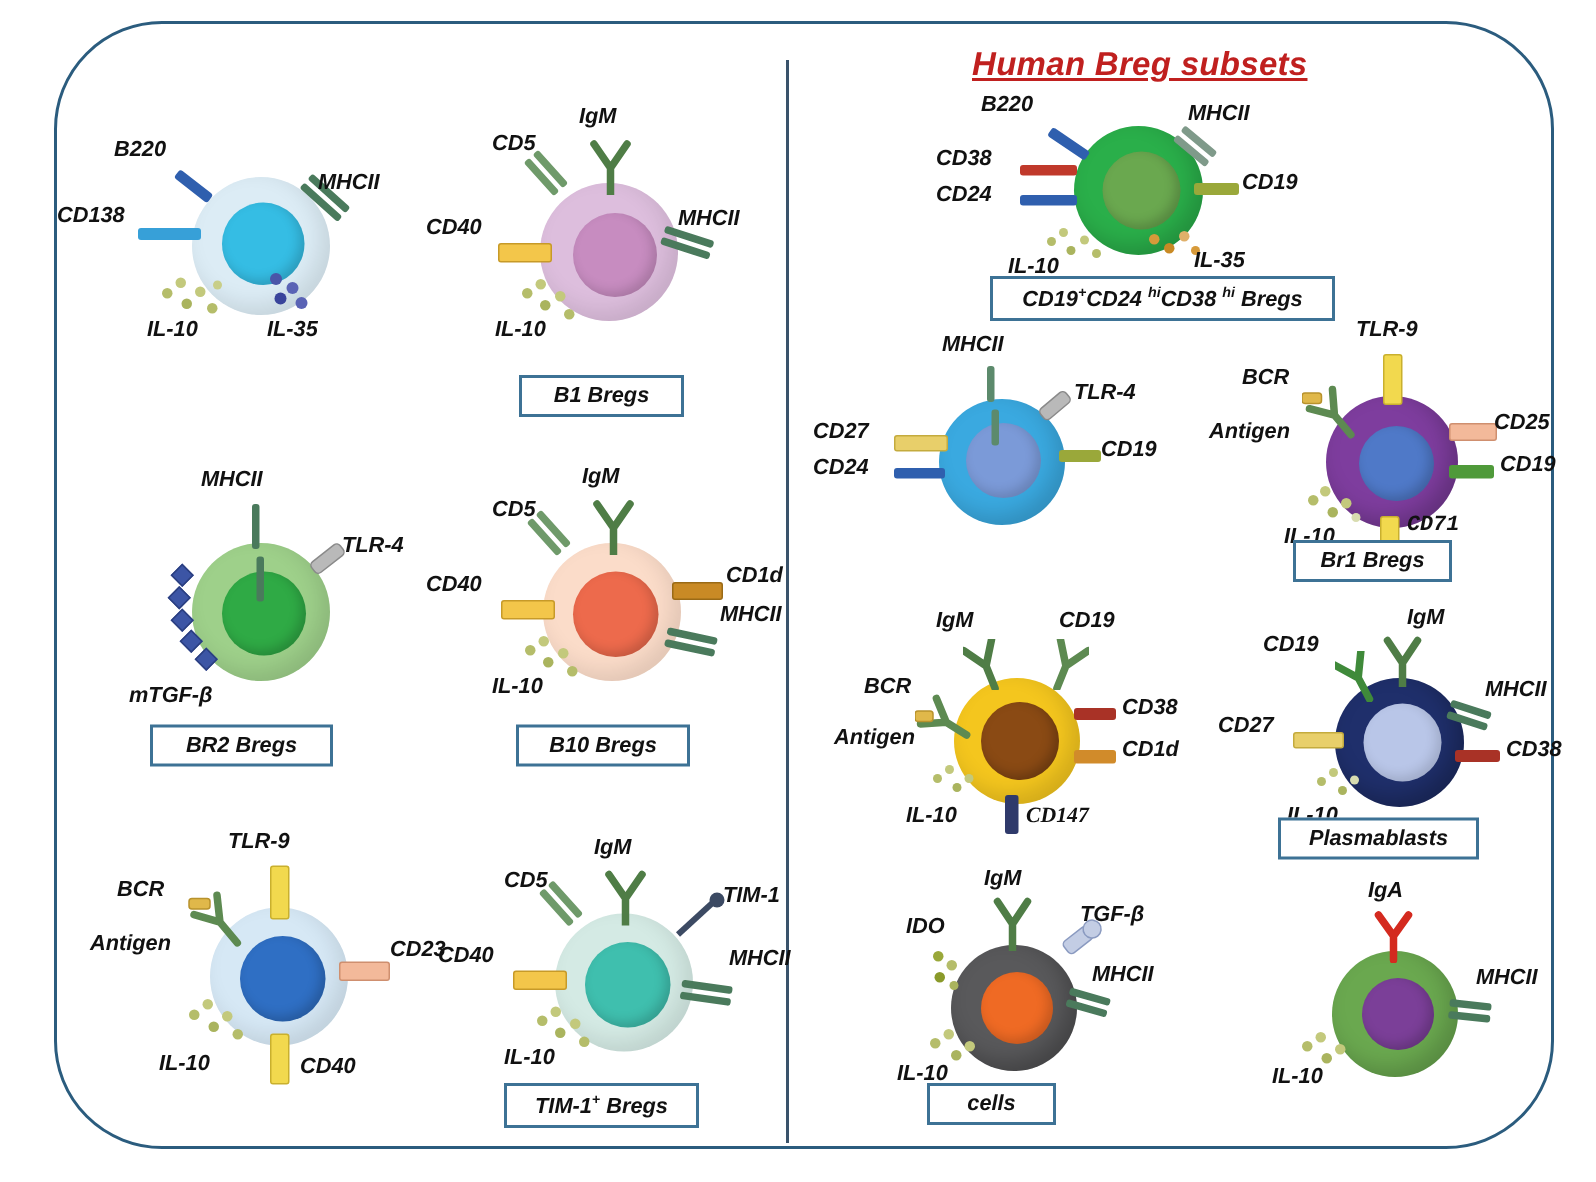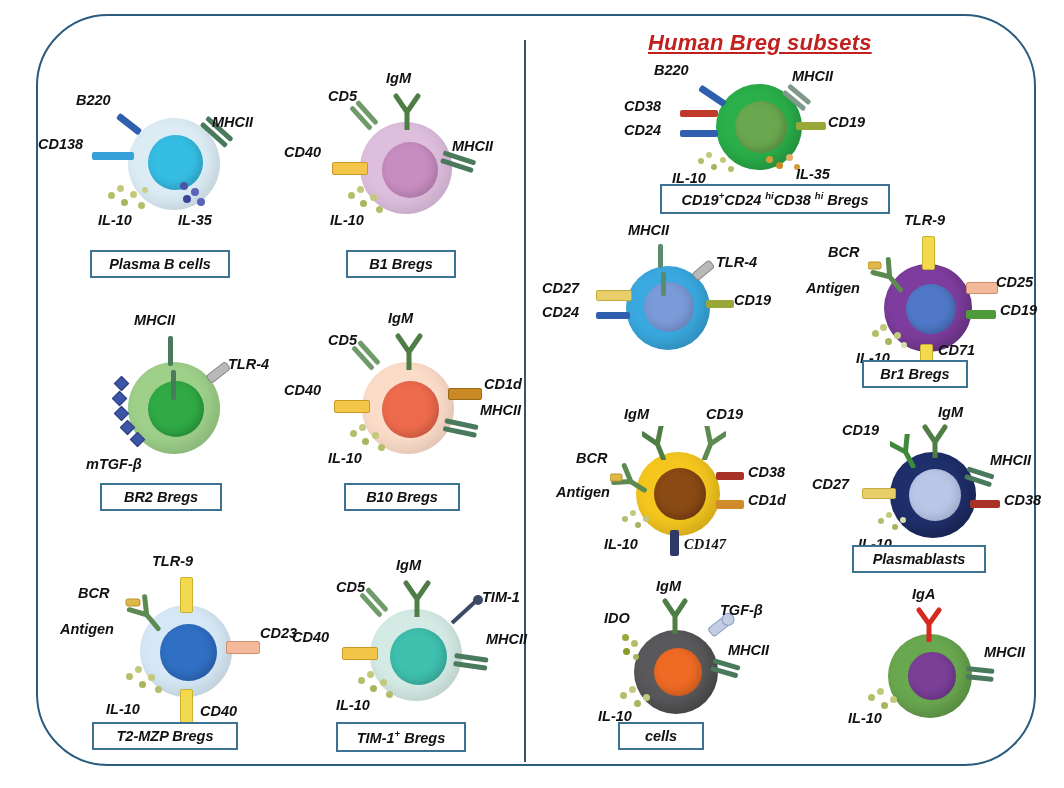--- a/index.html
+++ b/index.html
@@ -93,21 +93,20 @@
     <div class="lab" style="left:-2px;top:112px;">IL-10</div>
 
     <div class="dots" style="left:80px;top:82px;">
       <i style="left:0;top:0;width:8px;height:8px;background:#4a55a8;"></i>
       <i style="left:11px;top:6px;width:8px;height:8px;background:#5a63b5;"></i>
       <i style="left:3px;top:13px;width:8px;height:8px;background:#39449b;"></i>
       <i style="left:17px;top:16px;width:8px;height:8px;background:#5a63b5;"></i>
     </div>
     <div class="lab" style="left:78px;top:112px;">IL-35</div>
   </div>
-  <div class="namebox" style="left:90px;top:250px;width:140px;">Plasma B cells</div>
 
   <div class="unit" style="left:330px;top:100px;">
     <div class="cell" style="left:30px;top:22px;width:92px;height:92px;background:#ddbedd;box-shadow:inset -6px -6px 14px rgba(0,0,0,.10);">
       <div class="nuc" style="left:22px;top:20px;width:56px;height:56px;background:#c78cc0;box-shadow:inset -3px -3px 8px rgba(0,0,0,.16);"></div>
     </div>
 
     <svg class="ig" width="34" height="38" style="left:60px;top:-8px;">
       <path d="M17 38 L17 20 M17 20 L6 4 M17 20 L28 4" stroke="#4f7d46" stroke-width="5" fill="none" stroke-linecap="round"></path>
     </svg>
     <div class="lab" style="left:56px;top:-30px;">IgM</div>
@@ -223,21 +222,20 @@
 
     <div class="dots" style="left:16px;top:90px;">
       <i style="left:0;top:8px;width:7px;height:7px;background:#b5bd6a;"></i>
       <i style="left:9px;top:1px;width:7px;height:7px;background:#c3c97c;"></i>
       <i style="left:13px;top:16px;width:7px;height:7px;background:#aab45e;"></i>
       <i style="left:22px;top:9px;width:7px;height:7px;background:#c3c97c;"></i>
       <i style="left:29px;top:21px;width:7px;height:7px;background:#b5bd6a;"></i>
     </div>
     <div class="lab" style="left:-4px;top:126px;">IL-10</div>
   </div>
-  <div class="namebox" style="left:92px;top:722px;width:146px;">T2-MZP Bregs</div>
 
   <div class="unit" style="left:338px;top:575px;">
     <div class="cell" style="left:32px;top:34px;width:92px;height:92px;background:#d4eae4;box-shadow:inset -6px -6px 14px rgba(0,0,0,.10);">
       <div class="nuc" style="left:20px;top:19px;width:57px;height:57px;background:#3fbfae;box-shadow:inset -3px -3px 8px rgba(0,0,0,.18);"></div>
     </div>
     <svg class="ig" width="34" height="38" style="left:62px;top:4px;">
       <path d="M17 38 L17 20 M17 20 L6 4 M17 20 L28 4" stroke="#4f7d46" stroke-width="5" fill="none" stroke-linecap="round"></path>
     </svg>
     <div class="lab" style="left:58px;top:-18px;">IgM</div>
     <div style="position:absolute;left:46px;top:32px;transform:rotate(-132deg);transform-origin:0 50%;">
@@ -341,21 +339,21 @@
       </g>
       <rect x="0" y="6" width="13" height="7" rx="2" fill="#e0b84a" stroke="#b8922c"></rect>
     </svg>
     <div class="lab" style="left:-32px;top:4px;">BCR</div>
     <div class="lab" style="left:-54px;top:40px;">Antigen</div>
     <div class="marker" style="left:106px;top:42px;width:30px;height:10px;background:#f3b99a;border:1px solid #cf8f6f;"></div>
     <div class="lab" style="left:136px;top:34px;">CD25</div>
     <div class="marker" style="left:106px;top:70px;width:30px;height:9px;background:#4f9a3a;"></div>
     <div class="lab" style="left:140px;top:62px;">CD19</div>
     <div class="marker" style="left:60px;top:104px;width:11px;height:28px;background:#f2d94e;border:1px solid #c9b02e;"></div>
-    <div class="lab" style="left:78px;top:102px;">CD71</div>
+    <div class="lab" style="left:78px;top:102px;font-family:Liberation Mono, monospace;">CD71</div>
     <div class="dots" style="left:12px;top:84px;">
       <i style="left:0;top:6px;width:7px;height:7px;background:#b5bd6a;"></i>
       <i style="left:8px;top:0px;width:7px;height:7px;background:#c3c97c;"></i>
       <i style="left:13px;top:14px;width:7px;height:7px;background:#aab45e;"></i>
       <i style="left:22px;top:8px;width:7px;height:7px;background:#c3c97c;"></i>
       <i style="left:29px;top:18px;width:6px;height:6px;background:#d8dcb0;"></i>
     </div>
     <div class="lab" style="left:-4px;top:110px;">IL-10</div>
   </div>
   <div class="namebox" style="left:862px;top:360px;width:106px;">Br1 Bregs</div>

